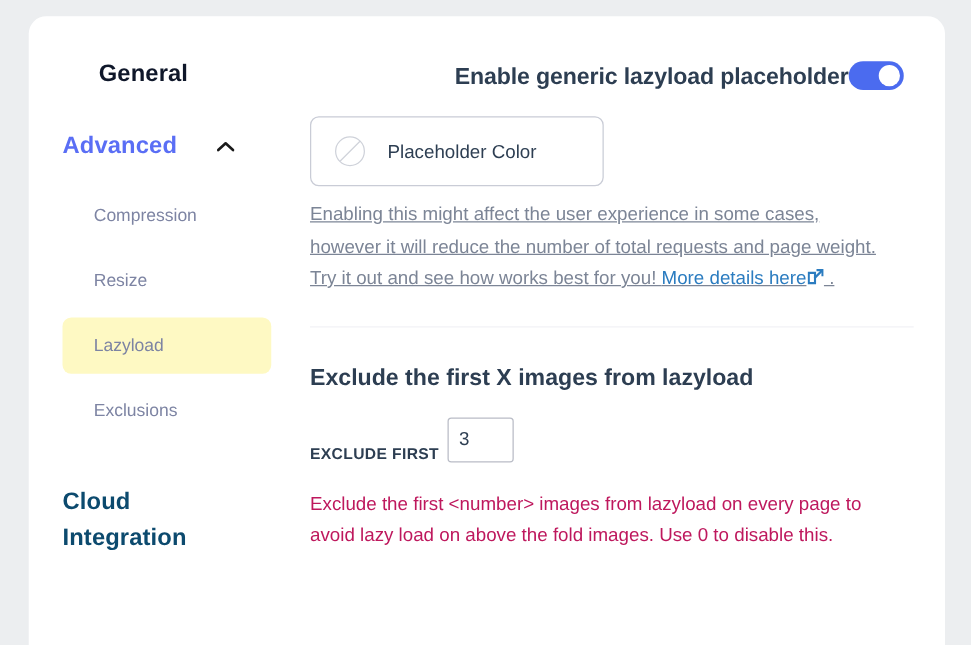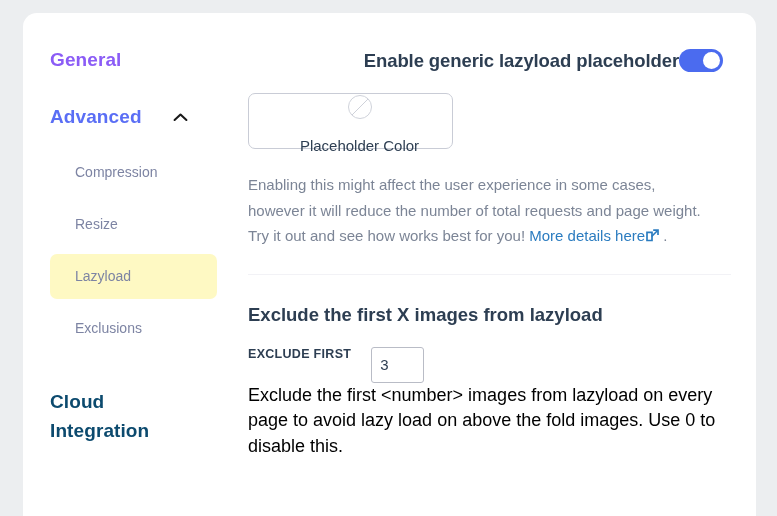--- a/index.html
+++ b/index.html
@@ -43,21 +43,21 @@
 
   .nav-top {
     font-size: 19px;
     font-weight: bold;
     letter-spacing: 0.1px;
     padding: 0 18px 0 27px;
     margin-bottom: 31px;
     line-height: 26px;
     cursor: pointer;
   }
-  .nav-top.general { color: #8b5cf6; }
+  .nav-top.general { color: #0f172a; margin-left: 29px; }
   .nav-top.advanced {
     color: #5a6ef5;
     display: flex;
     align-items: center;
     gap: 31px;
     margin-bottom: 20px;
   }
   .chev {
     display: inline-block;
     width: 15px;
@@ -124,48 +124,48 @@
     width: 17px;
     height: 17px;
     border-radius: 50%;
     background: #ffffff;
     top: 3px;
     right: 3px;
   }
 
   .color-btn {
     margin-top: 21px;
-    width: 205px;
+    width: 235px;
     height: 56px;
     border: 1px solid #c9ccd6;
     border-radius: 7px;
     display: flex;
     align-items: center;
     padding-left: 18px;
     gap: 17px;
     background: #fff;
     cursor: pointer;
-    flex-direction: column;
   }
   .swatch {
     width: 26px;
     height: 26px;
     flex: none;
   }
   .color-btn-label {
     font-size: 15px;
     color: #2d3e52;
   }
 
   .desc {
-    margin-top: 23px;
+    margin-top: 10px;
     font-size: 15px;
     line-height: 25.5px;
     color: #7c8596;
     max-width: 460px;
+    text-decoration: underline;
   }
   .desc a {
     color: #2b7cc0;
     text-decoration: none;
   }
   .ext-icon {
     display: inline-block;
     width: 13px;
     height: 13px;
     vertical-align: -1px;
@@ -182,22 +182,22 @@
   .section2-title {
     margin-top: 29px;
     font-size: 18.5px;
     font-weight: bold;
     color: #2d3e52;
   }
 
   .field-row {
     margin-top: 21px;
     display: flex;
-    align-items: flex-start;
-    gap: 20px;
+    align-items: flex-end;
+    gap: 7px;
   }
   .field-label {
     font-size: 12.5px;
     font-weight: bold;
     color: #2d3e52;
     letter-spacing: 0.3px;
   }
   .num-input {
     width: 53px;
     height: 36px;
@@ -205,23 +205,24 @@
     border-radius: 3px;
     font-size: 15px;
     color: #2d3e52;
     padding: 0 8px;
     font-family: "Liberation Sans", sans-serif;
     background: #fff;
     outline: none;
   }
 
   .desc2 {
-    font-size: 18px;
+    margin-top: 21px;
+    font-size: 15px;
     line-height: 25.5px;
-    color: #000000;
+    color: #be185d;
     max-width: 478px;
   }
 </style>
 </head>
 <body>
 
 <div id="page">
   <div id="card">
 
     <div id="sidebar">

